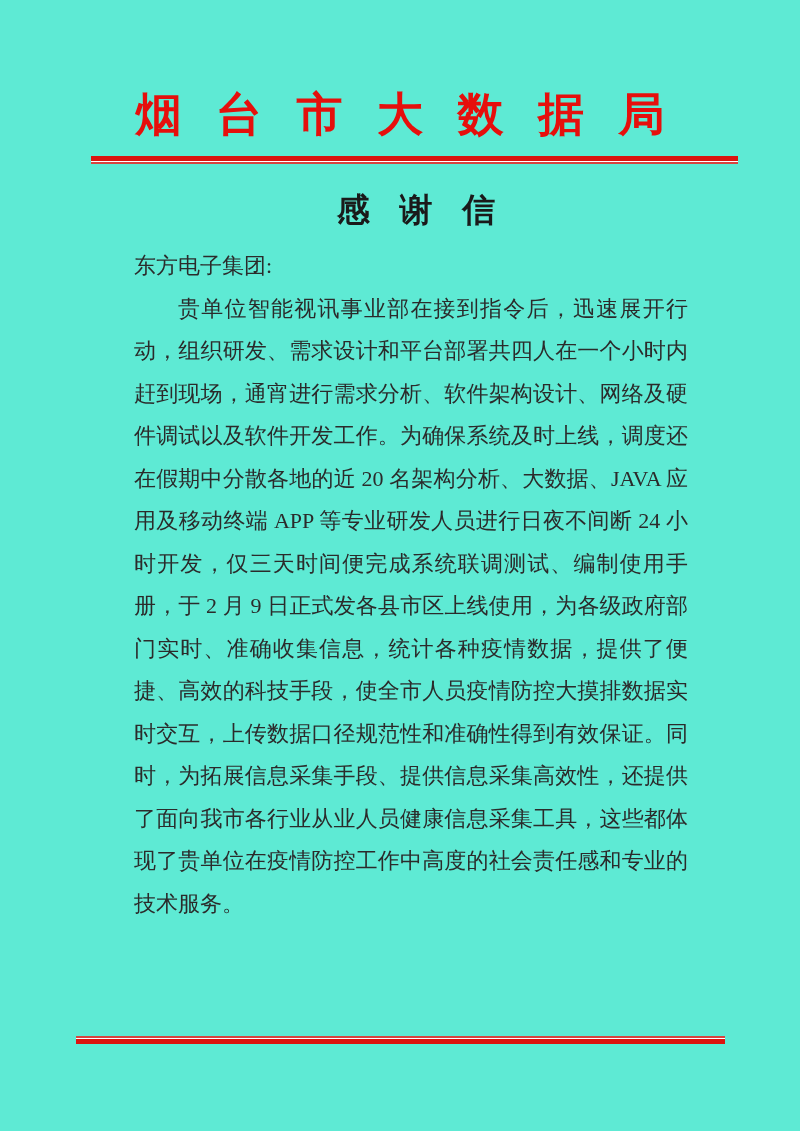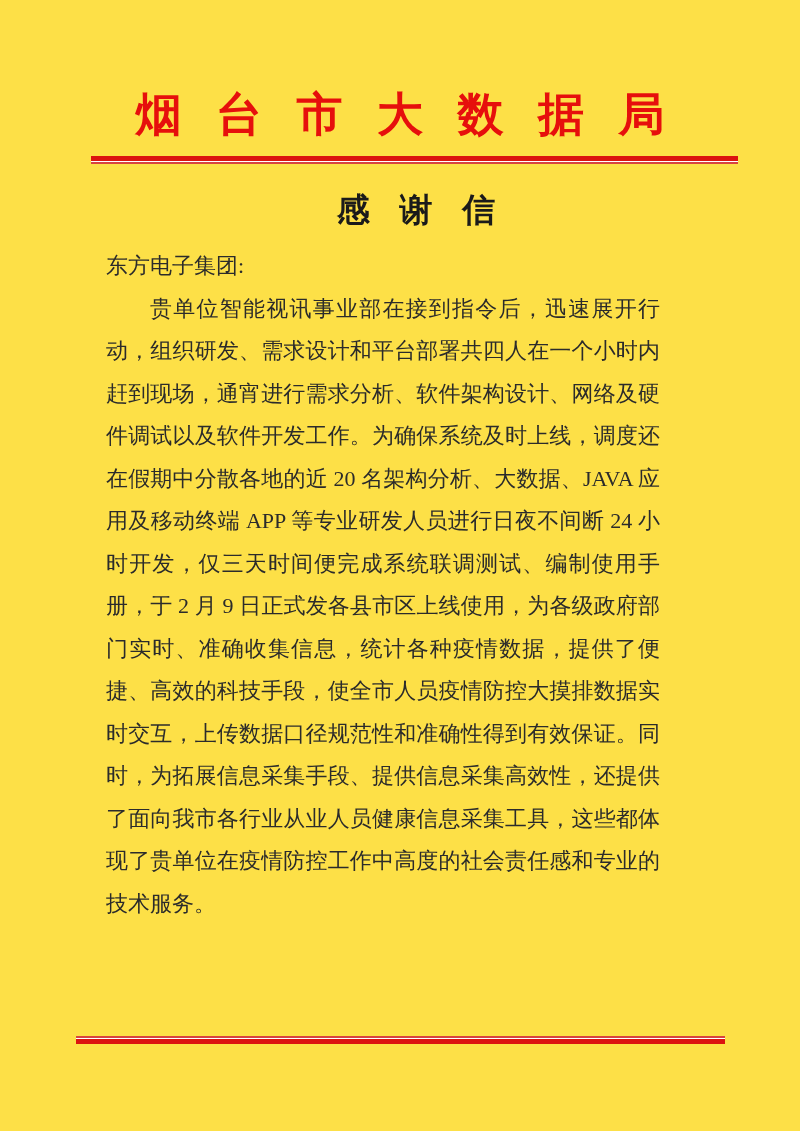--- a/index.html
+++ b/index.html
@@ -4,21 +4,21 @@
 <style>
   html, body {
     margin: 0;
     padding: 0;
     background: #ffffff;
   }
   .page {
     position: relative;
     width: 800px;
     height: 1131px;
-    background: #fde047;
+    background: #5eead4;
     overflow: hidden;
     font-family: "Liberation Serif", "DejaVu Serif", serif;
   }
 
   
   .letterhead {
     position: absolute;
     top: 88px;
     left: 0;
     width: 800px;
@@ -66,21 +66,21 @@
     color: #1a1a1a;
     letter-spacing: 0.9em;
     white-space: nowrap;
   }
   .doc-title .ls-fix { margin-right: -0.9em; }
 
   
   .letter-body {
     position: absolute;
     top: 245px;
-    left: 106px;
+    left: 134px;
     width: 554px;
     font-size: 22px;
     line-height: 42.5px;
     color: #2b2b2b;
     text-align: justify;
     text-justify: inter-ideograph;
   }
   .letter-body .salutation {
     margin: 0;
     text-indent: 0;

